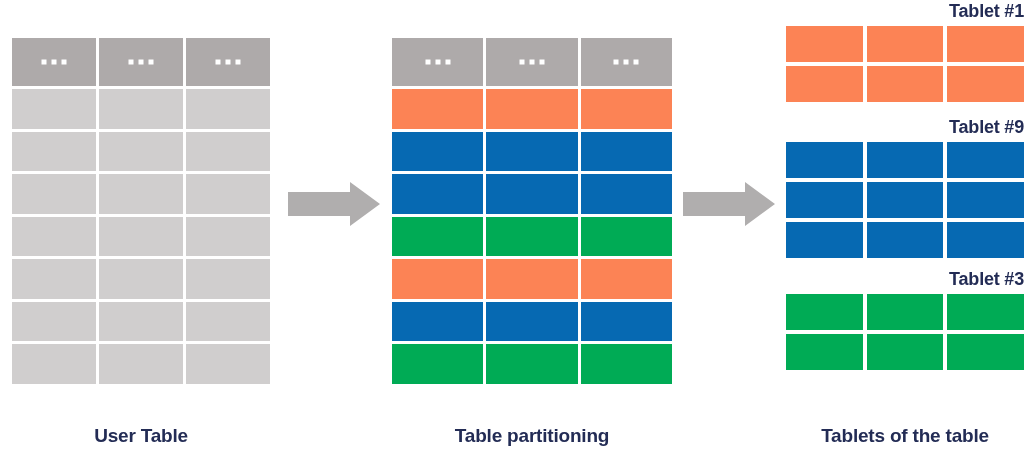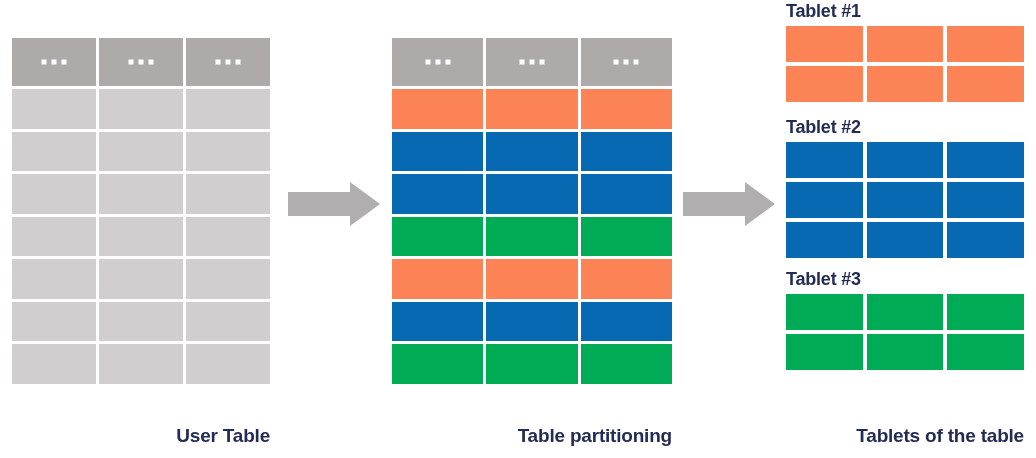--- a/index.html
+++ b/index.html
@@ -94,21 +94,21 @@
   
   .tablet-group {
     position: absolute;
     left: 786px;
     width: 238px;
   }
   .tablet-title {
     font-size: 18px;
     font-weight: bold;
     color: #232c55;
-    text-align: left;
+    text-align: right;
     letter-spacing: -0.2px;
     margin: 0 0 5px 0;
     line-height: 1.05;
   }
   .tablet-grid {
     display: flex;
     flex-direction: column;
     gap: 4px;
   }
   .tablet-grid .grid-row { gap: 4px; }
@@ -128,21 +128,21 @@
   #arrow-1 { left: 288px; }
   #arrow-2 { left: 683px; }
 
   
   .caption {
     position: absolute;
     top: 426px;
     font-size: 19px;
     font-weight: bold;
     color: #232c55;
-    text-align: right;
+    text-align: center;
     letter-spacing: -0.2px;
     line-height: 1.1;
   }
   #caption-user  { left: 12px;  width: 258px; }
   #caption-part  { left: 392px; width: 280px; }
   #caption-tabs  { left: 786px; width: 238px; }
 </style>
 </head>
 <body>
 
@@ -292,21 +292,21 @@
       </div>
       <div class="grid-row">
         <div class="grid-cell c-orange"></div>
         <div class="grid-cell c-orange"></div>
         <div class="grid-cell c-orange"></div>
       </div>
     </div>
   </div>
 
   <div class="tablet-group" id="tablet-2">
-    <div class="tablet-title">Tablet #2</div>
+    <div class="tablet-title">Tablet #9</div>
     <div class="tablet-grid">
       <div class="grid-row">
         <div class="grid-cell c-blue"></div>
         <div class="grid-cell c-blue"></div>
         <div class="grid-cell c-blue"></div>
       </div>
       <div class="grid-row">
         <div class="grid-cell c-blue"></div>
         <div class="grid-cell c-blue"></div>
         <div class="grid-cell c-blue"></div>

